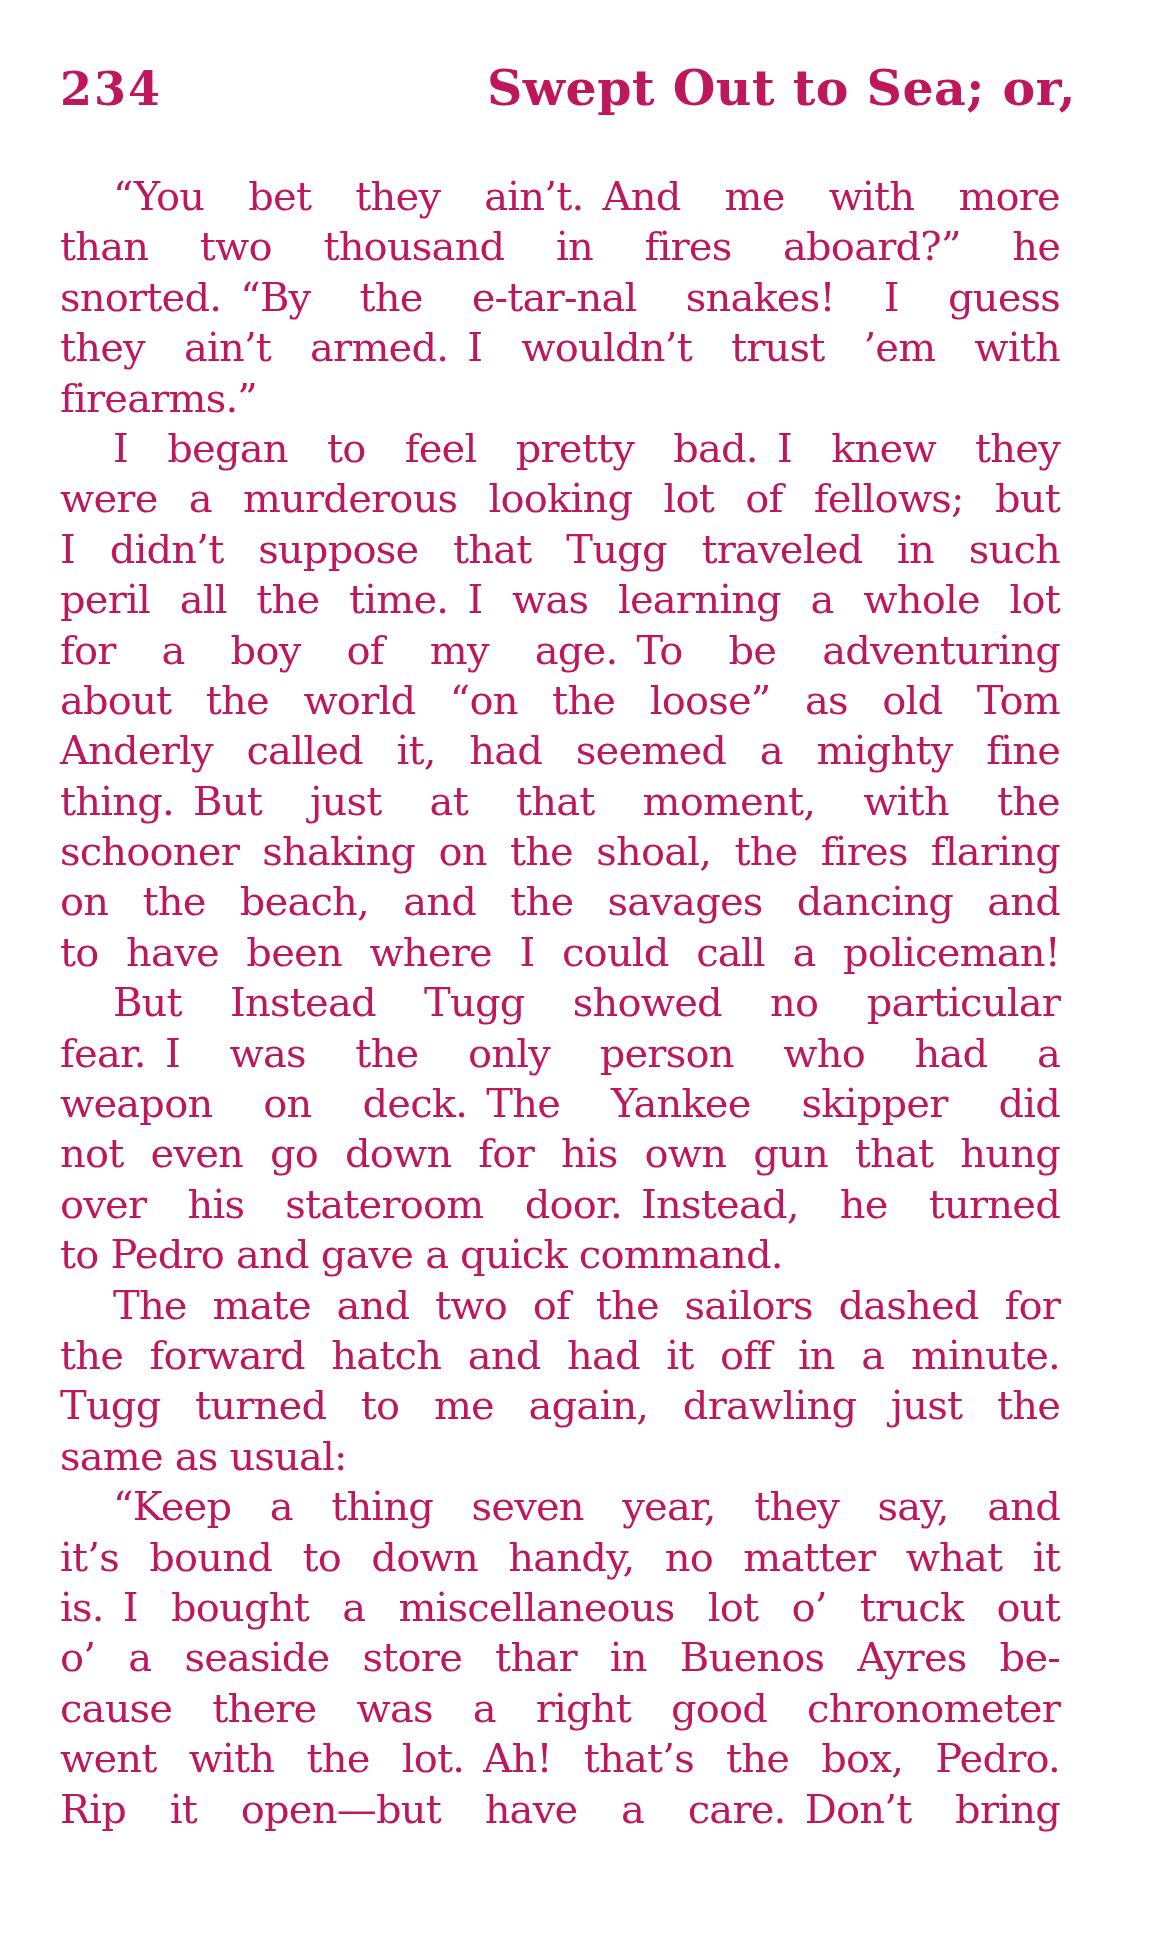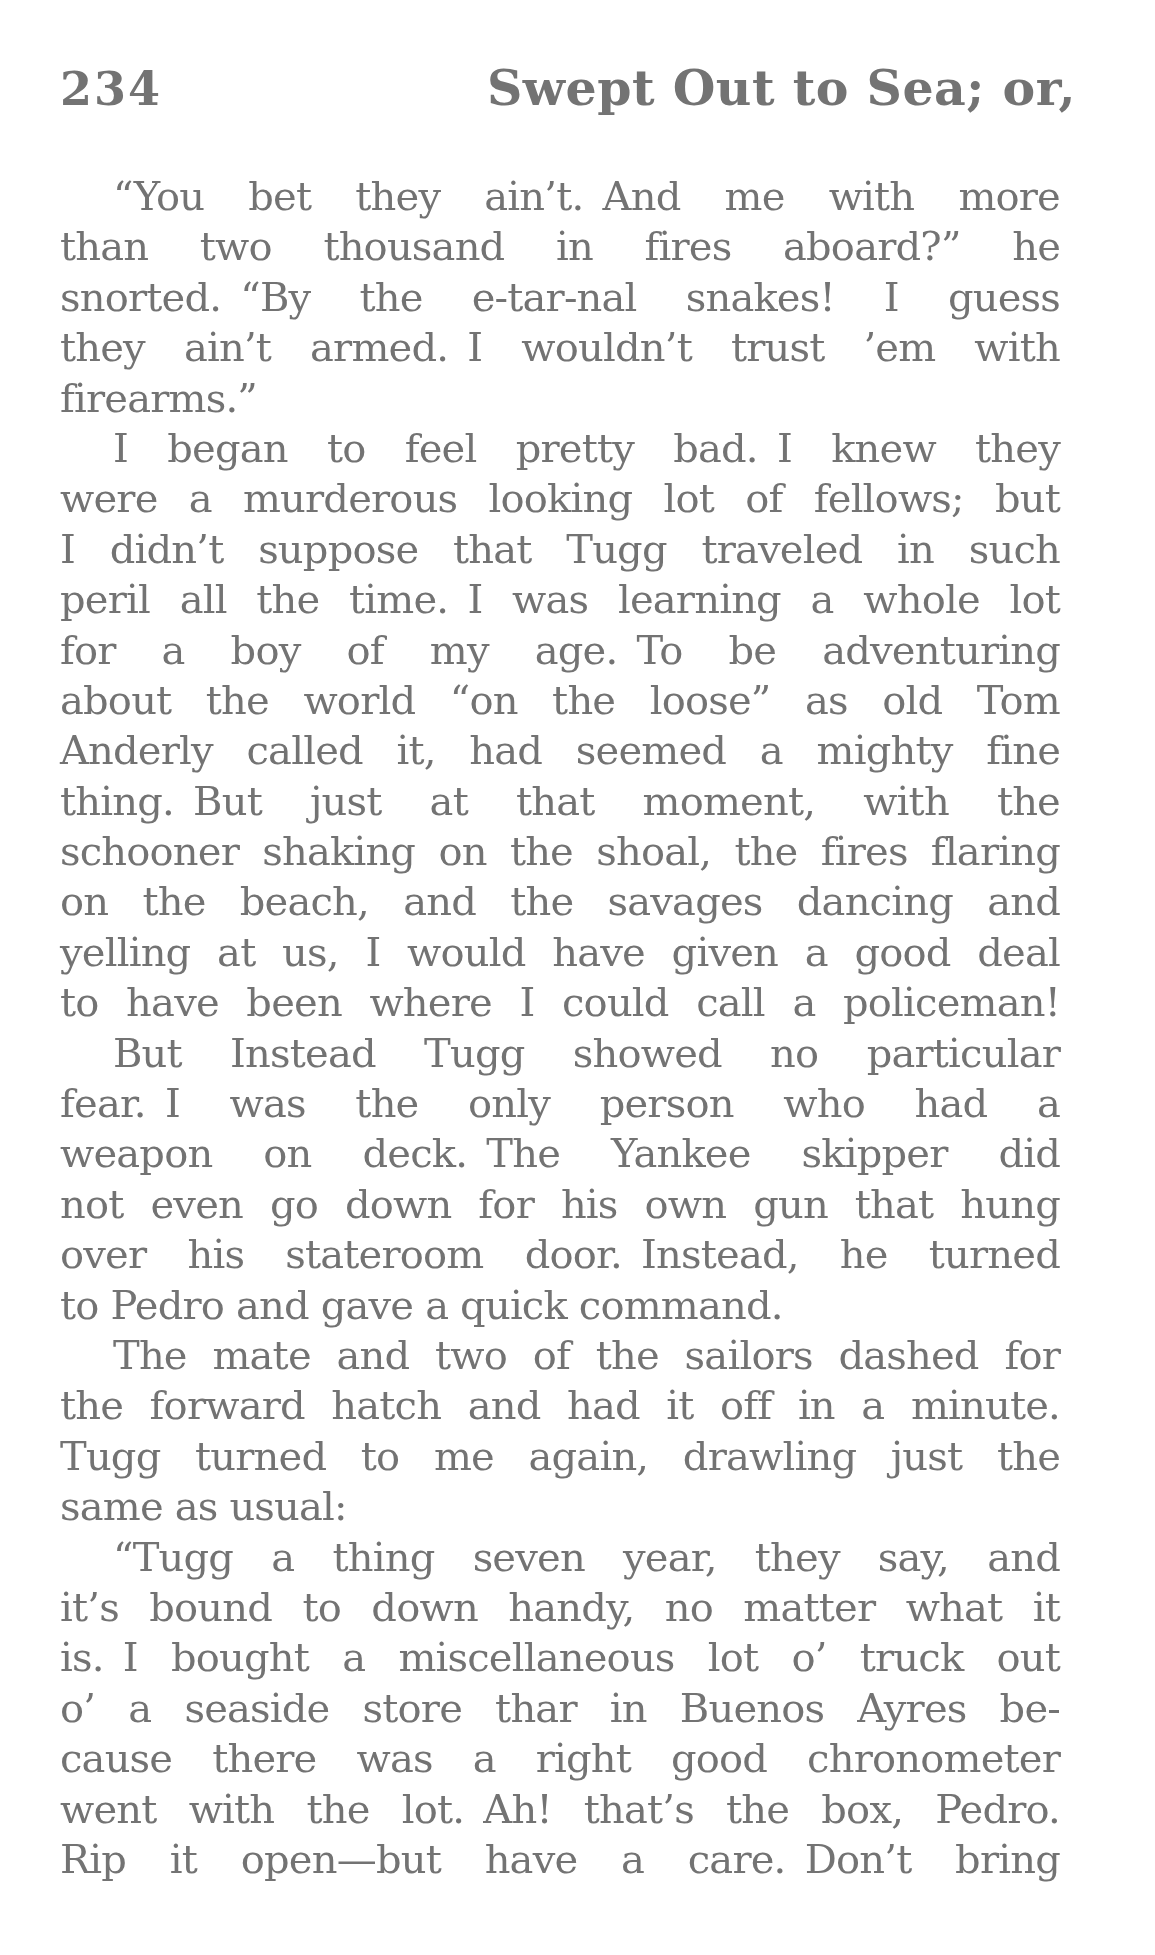--- a/index.html
+++ b/index.html
@@ -6,21 +6,21 @@
     margin: 0;
     padding: 0;
     background: #ffffff;
   }
   .page {
     position: relative;
     width: 1155px;
     height: 1955px;
     box-sizing: border-box;
     background: #ffffff;
-    color: #737373;
+    color: #be185d;
     font-family: "DejaVu Serif", serif;
     padding: 64px 95px 0 60px;
     overflow: hidden;
   }
   .page-header {
     display: flex;
     justify-content: space-between;
     align-items: baseline;
     margin-right: -16px;
   }
@@ -79,39 +79,38 @@
         <div class="line first">I began to feel pretty bad. I knew they</div>
         <div class="line">were a murderous looking lot of fellows; but</div>
         <div class="line">I didn’t suppose that Tugg traveled in such</div>
         <div class="line">peril all the time. I was learning a whole lot</div>
         <div class="line">for a boy of my age. To be adventuring</div>
         <div class="line">about the world “on the loose” as old Tom</div>
         <div class="line">Anderly called it, had seemed a mighty fine</div>
         <div class="line">thing. But just at that moment, with the</div>
         <div class="line">schooner shaking on the shoal, the fires flaring</div>
         <div class="line">on the beach, and the savages dancing and</div>
-        <div class="line">yelling at us, I would have given a good deal</div>
         <div class="line">to have been where I could call a policeman!</div>
       </div>
       <div class="paragraph">
         <div class="line first">But Instead Tugg showed no particular</div>
         <div class="line">fear. I was the only person who had a</div>
         <div class="line">weapon on deck. The Yankee skipper did</div>
         <div class="line">not even go down for his own gun that hung</div>
         <div class="line">over his stateroom door. Instead, he turned</div>
         <div class="line unjust">to Pedro and gave a quick command.</div>
       </div>
       <div class="paragraph">
         <div class="line first">The mate and two of the sailors dashed for</div>
         <div class="line">the forward hatch and had it off in a minute.</div>
         <div class="line">Tugg turned to me again, drawling just the</div>
         <div class="line unjust">same as usual:</div>
       </div>
       <div class="paragraph">
-        <div class="line first">“Tugg a thing seven year, they say, and</div>
+        <div class="line first">“Keep a thing seven year, they say, and</div>
         <div class="line">it’s bound to down handy, no matter what it</div>
         <div class="line">is. I bought a miscellaneous lot o’ truck out</div>
         <div class="line">o’ a seaside store thar in Buenos Ayres be-</div>
         <div class="line">cause there was a right good chronometer</div>
         <div class="line">went with the lot. Ah! that’s the box, Pedro.</div>
         <div class="line">Rip it open—but have a care. Don’t bring</div>
       </div>
     </div>
 </div>
 

